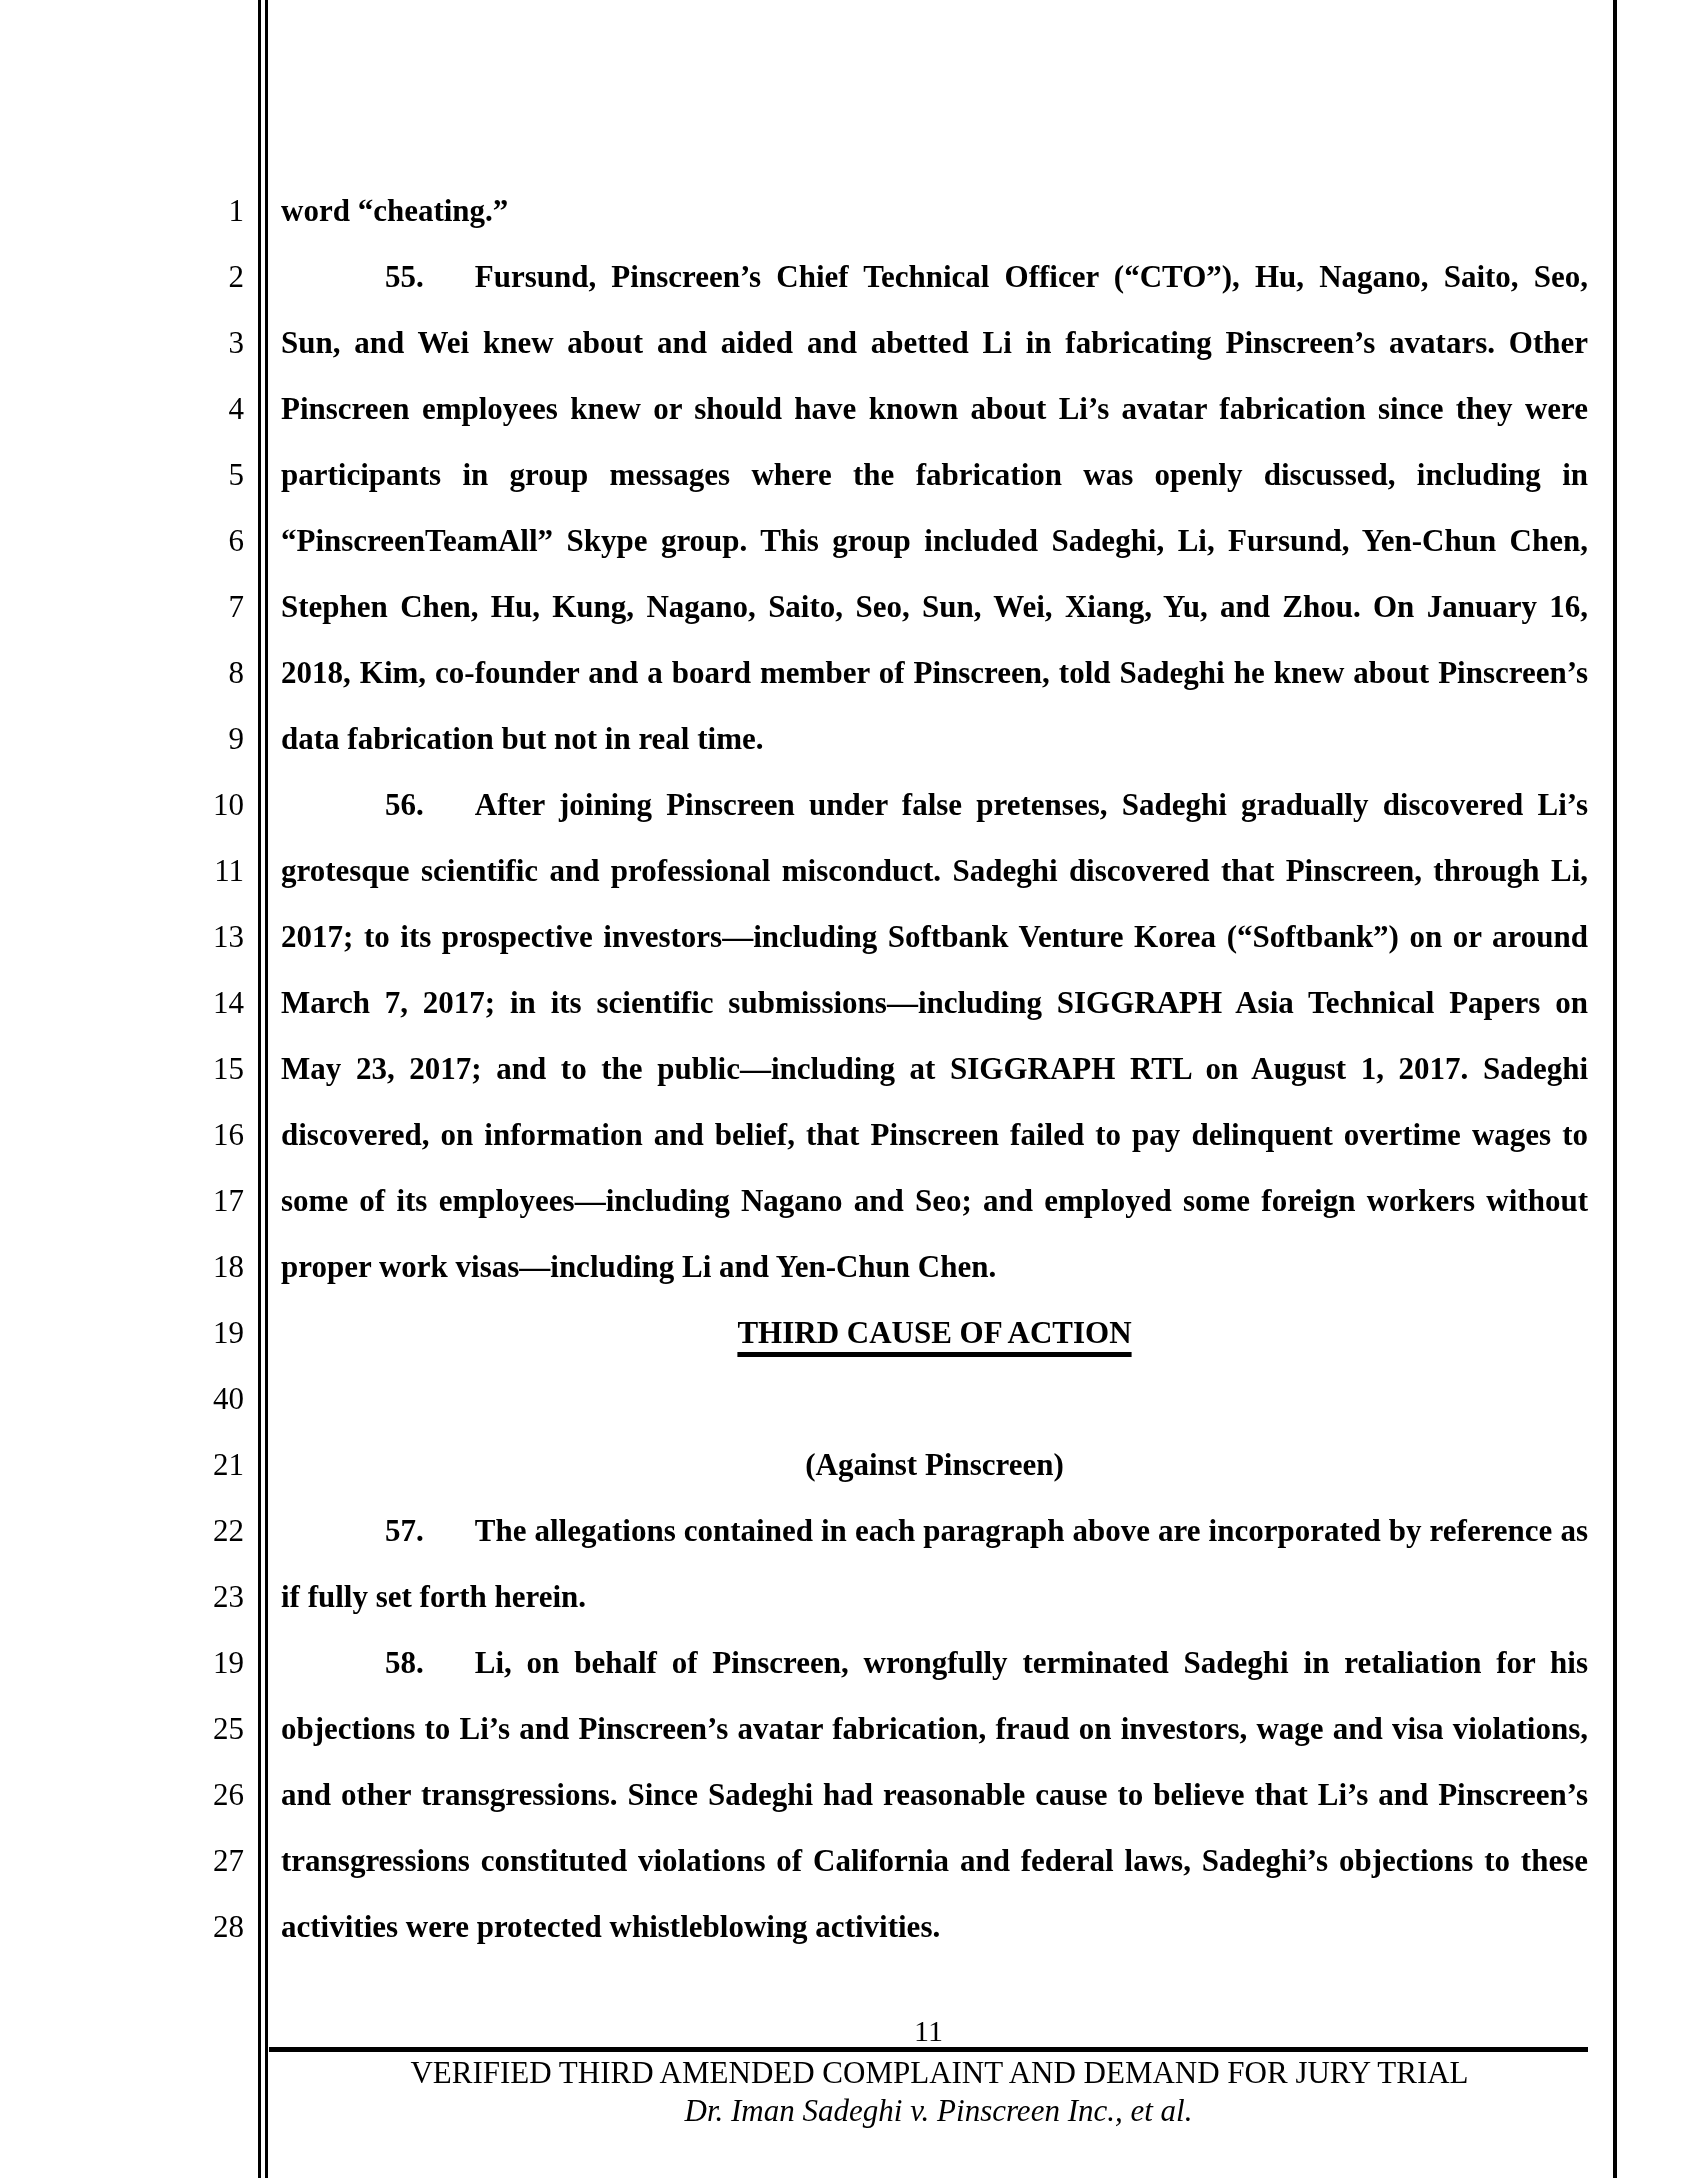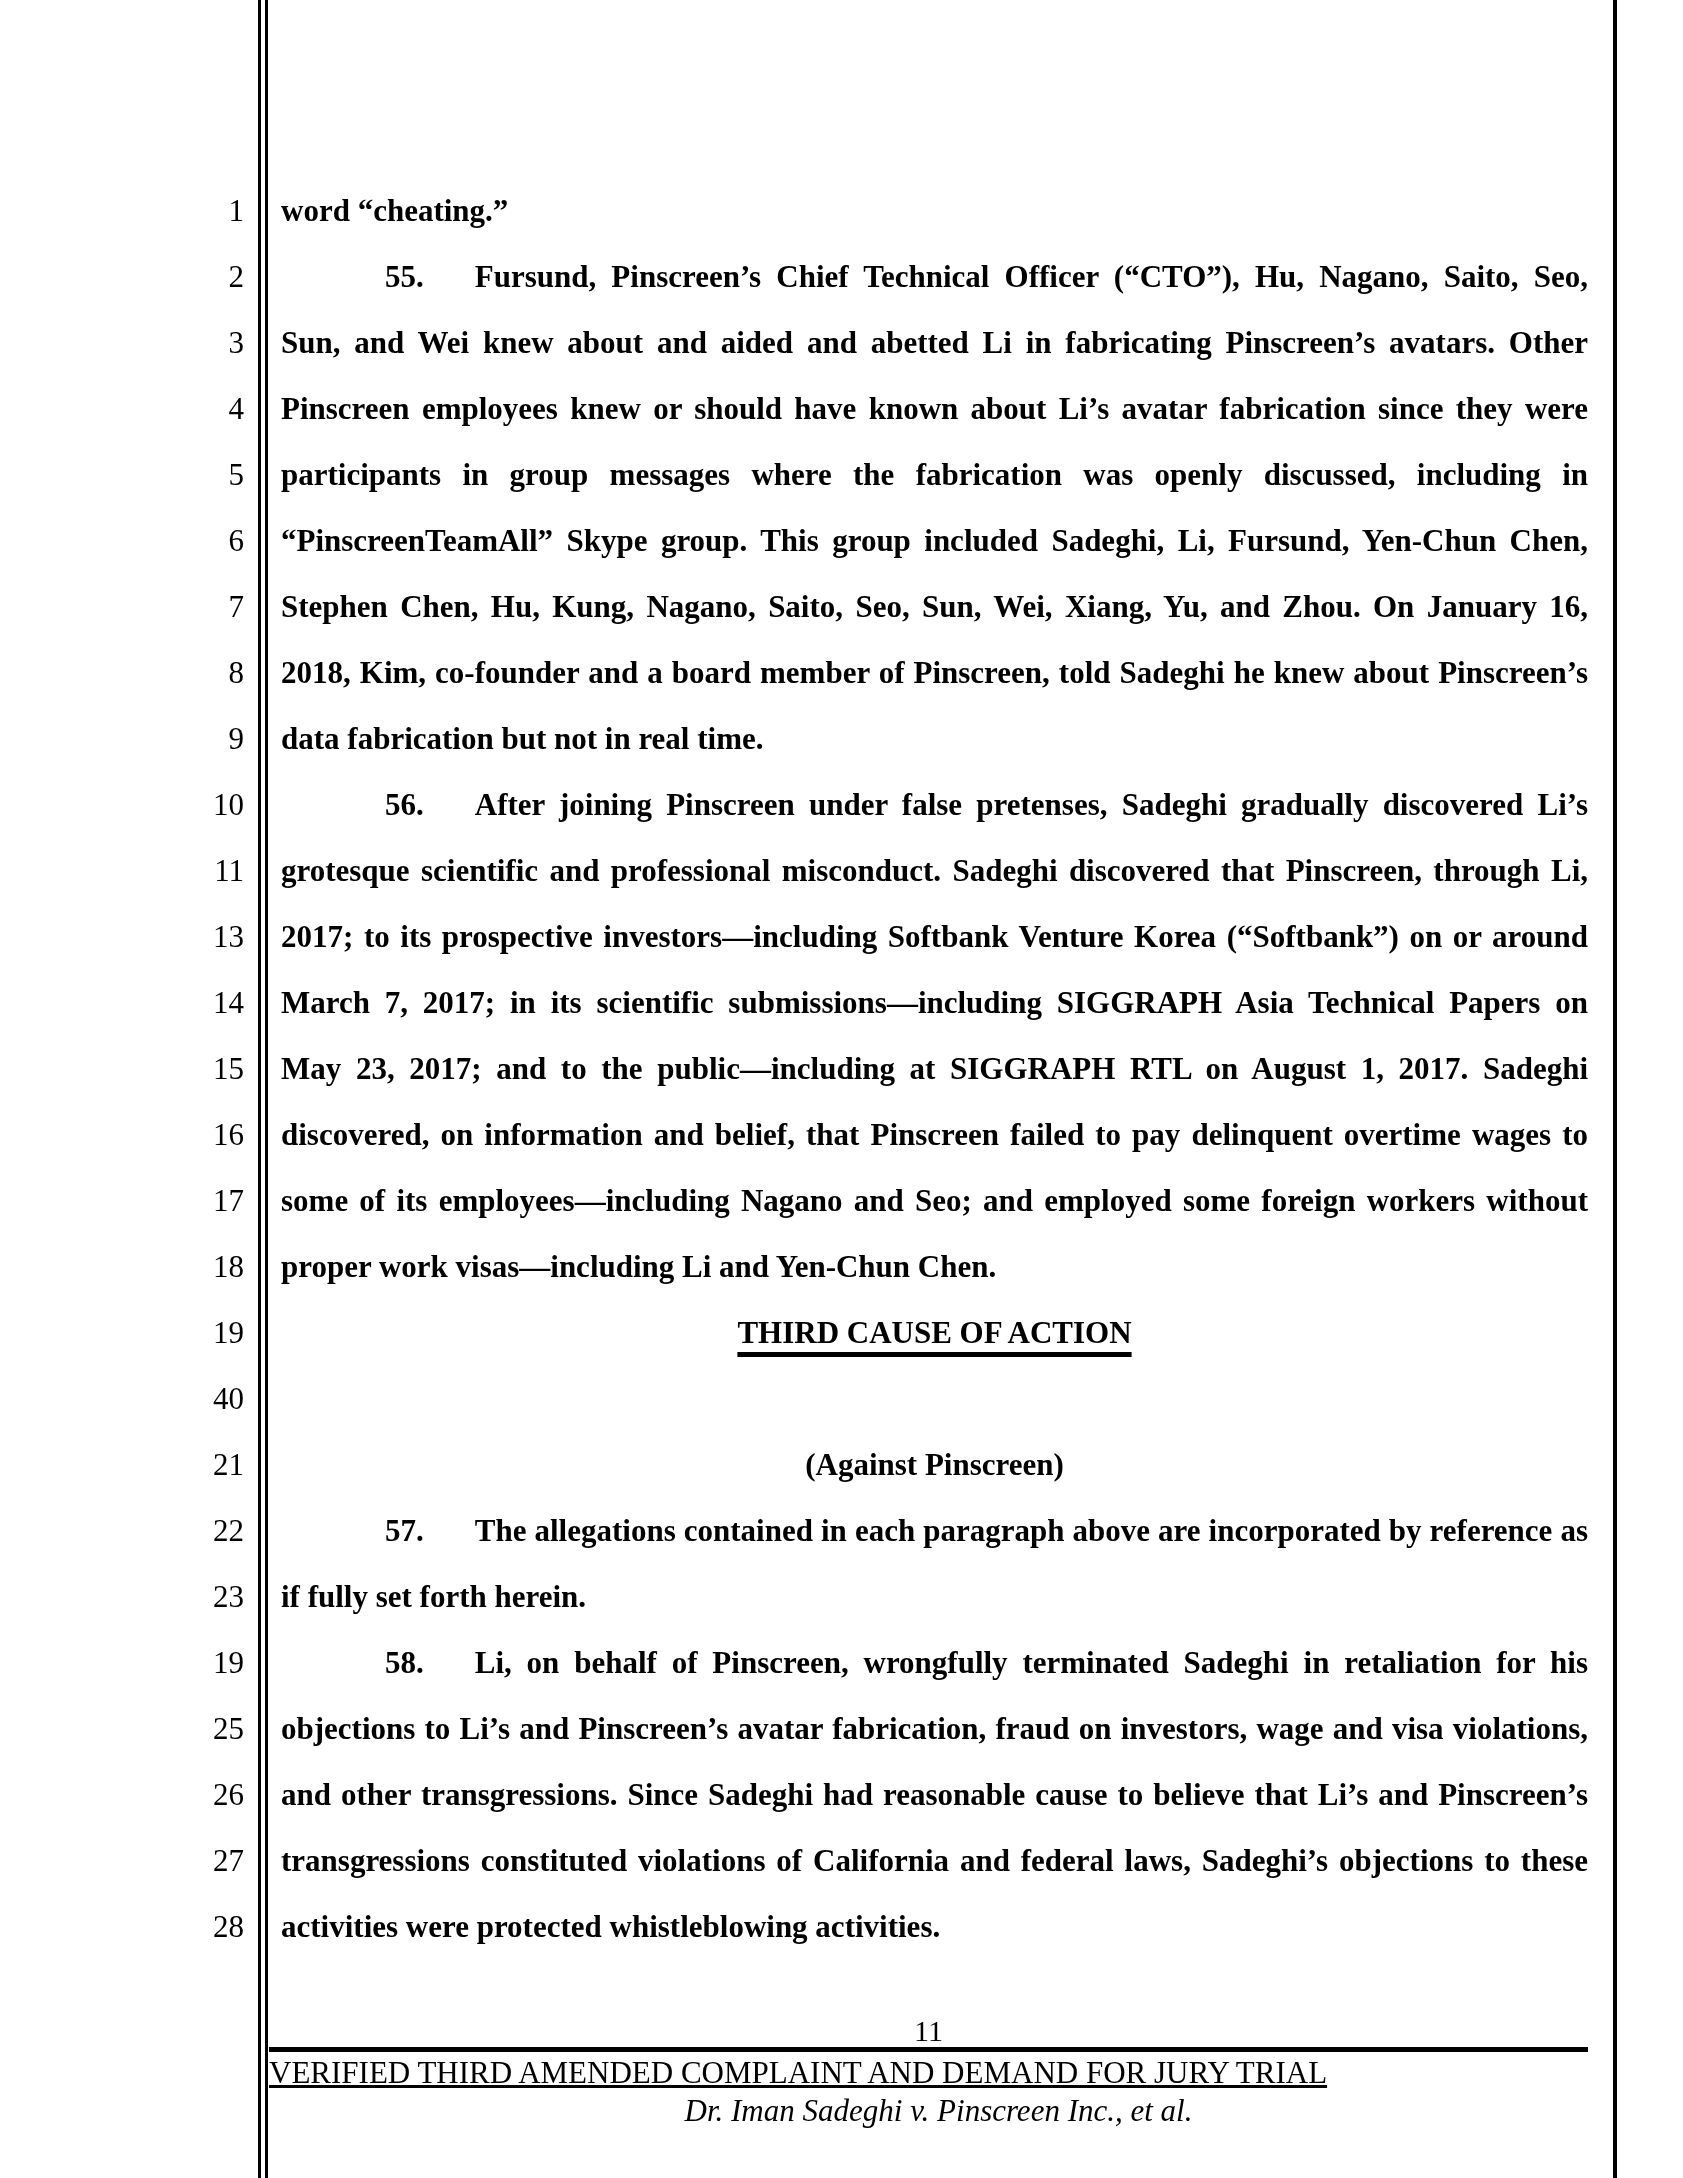--- a/index.html
+++ b/index.html
@@ -58,23 +58,23 @@
     position: absolute; left: 269px; top: 2014px;
     width: 1319px; height: 34px; line-height: 34px;
     text-align: center; font-size: 30px;
   }
   .footer-rule {
     position: absolute; left: 269px; top: 2047px;
     width: 1319px; height: 5px;
     background: #000;
   }
   .footer-title {
-    position: absolute; left: 269px; top: 2053px;
+    position: absolute; left: 280px; top: 2053px;
     width: 1319px; height: 40px; line-height: 40px;
-    font-size: 31px; text-decoration: underline;
+    text-align: center; font-size: 31px;
   }
   .footer-case {
     position: absolute; left: 269px; top: 2091px;
     width: 1319px; height: 40px; line-height: 40px;
     text-align: center; font-size: 31px;
     font-style: italic;
     margin-left: 10px;
   }
 </style>
 </head>

